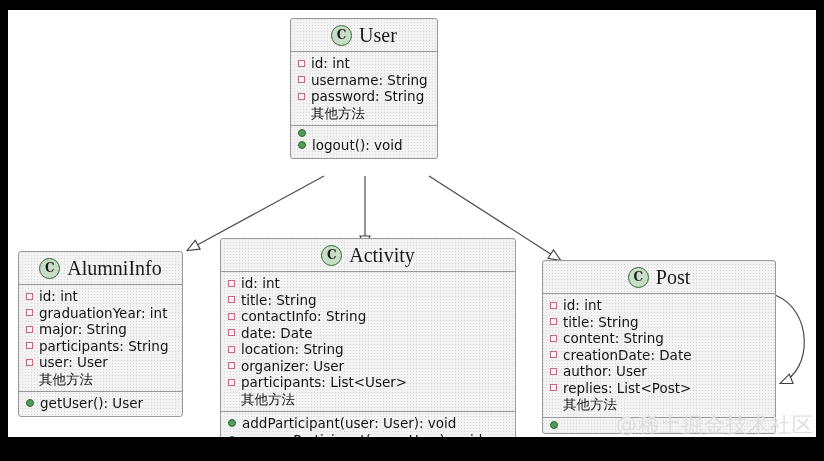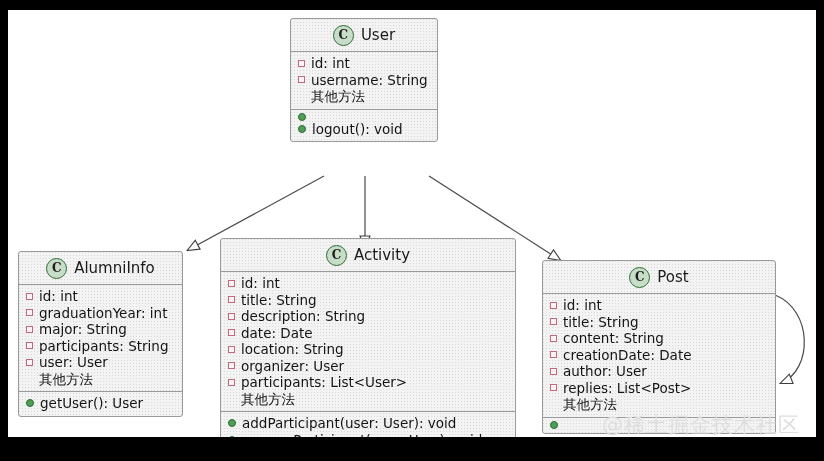--- a/index.html
+++ b/index.html
@@ -70,23 +70,24 @@
     align-items: center;
     justify-content: center;
     font-size: 12px;
     font-weight: bold;
     color: #1e1e1e;
     line-height: 1;
     flex: none;
     font-family: "DejaVu Serif", serif;
   }
   .class-title {
-    font-size: 15px;
+    font-size: 20px;
     color: #1a1a1a;
     white-space: nowrap;
+    font-family: Liberation Serif, serif;
   }
   .uml-section {
     padding: 3px 0 4px 0;
   }
   .uml-section.attrs {
     border-bottom: 1px solid #9a9a9a;
   }
   .uml-row {
     display: flex;
     align-items: center;
@@ -119,21 +120,21 @@
   .uml-row.note {
     padding-left: 20px;
     font-size: 13.5px;
     gap: 0;
     align-items: center;
   }
 
   
   #watermark {
     position: absolute;
-    right: 16px;
+    right: 2px;
     bottom: -2px;
     font-size: 21px;
     color: #dedede;
     letter-spacing: 1px;
     white-space: nowrap;
     font-family: "DejaVu Sans", sans-serif;
     user-select: none;
   }
 </style>
 </head>
@@ -166,20 +167,24 @@
         </div>
         <div class="uml-section attrs">
           <div class="uml-row">
             <span class="marker attr"></span>
             <span>id: int</span>
           </div>
           <div class="uml-row">
             <span class="marker attr"></span>
             <span>username: String</span>
           </div>
+          <div class="uml-row">
+            <span class="marker attr"></span>
+            <span>password: String</span>
+          </div>
           <div class="uml-row note">
 
             <span>其他方法</span>
           </div>
         </div>
         <div class="uml-section">
           <div class="uml-row">
             <span class="marker method"></span>
           </div>
           <div class="uml-row">
@@ -237,21 +242,21 @@
           <div class="uml-row">
             <span class="marker attr"></span>
             <span>id: int</span>
           </div>
           <div class="uml-row">
             <span class="marker attr"></span>
             <span>title: String</span>
           </div>
           <div class="uml-row">
             <span class="marker attr"></span>
-            <span>description: String</span>
+            <span>contactInfo: String</span>
           </div>
           <div class="uml-row">
             <span class="marker attr"></span>
             <span>date: Date</span>
           </div>
           <div class="uml-row">
             <span class="marker attr"></span>
             <span>location: String</span>
           </div>
           <div class="uml-row">

